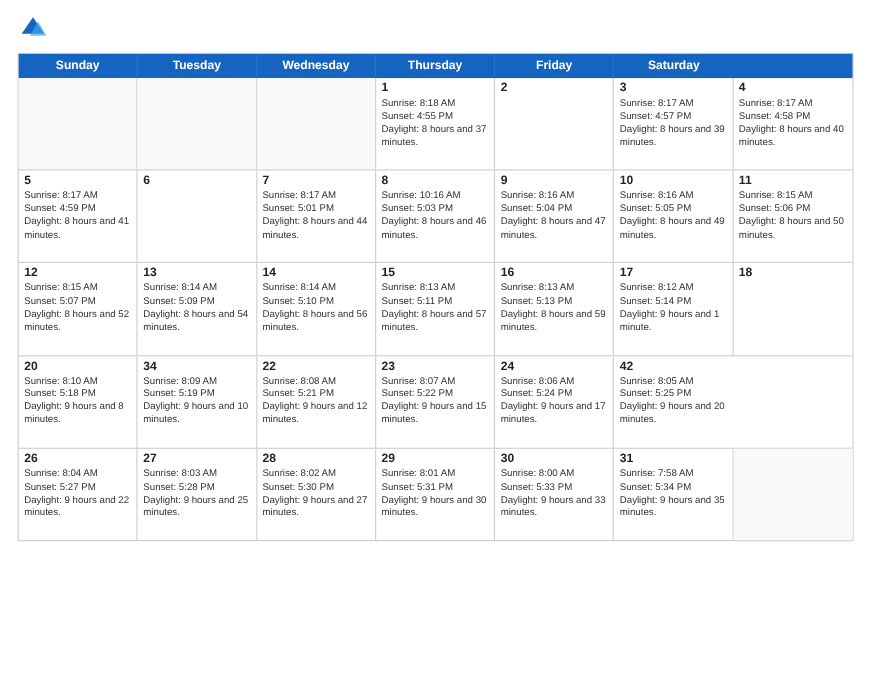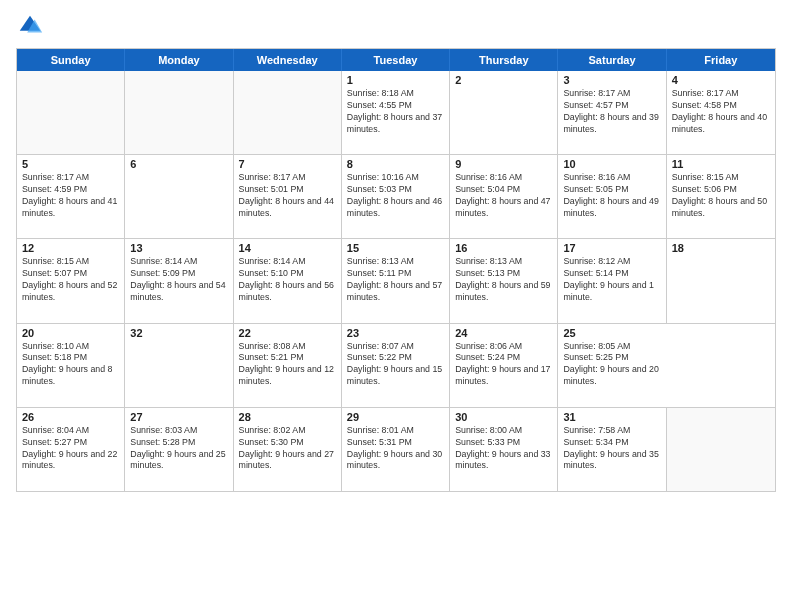--- a/index.html
+++ b/index.html
@@ -128,26 +128,25 @@
     </div>
     <div class="title-block">
       <div class="month-title"></div>
       <div class="location"></div>
     </div>
   </div>
 
   <div class="calendar">
     <div class="cal-header">
     <div class="cal-header-cell">Sunday</div>
-        <div class="cal-header-cell">Monday</div>
+        <div class="cal-header-cell">Tuesday</div>
         <div class="cal-header-cell">Wednesday</div>
-        <div class="cal-header-cell">Tuesday</div>
         <div class="cal-header-cell">Thursday</div>
+        <div class="cal-header-cell">Friday</div>
         <div class="cal-header-cell">Saturday</div>
-        <div class="cal-header-cell">Friday</div>
       </div>
     <div class="cal-body">
     <div class="cal-row">
           <div class="cal-cell empty"></div>
           <div class="cal-cell empty"></div>
           <div class="cal-cell empty"></div>
           <div class="cal-cell">
             <div class="day-num">1</div>
             <div class="cell-info">Sunrise: 8:18 AM
 Sunset: 4:55 PM
@@ -252,42 +251,45 @@
           </div>
         </div>
         <div class="cal-row">
           <div class="cal-cell">
             <div class="day-num">20</div>
             <div class="cell-info">Sunrise: 8:10 AM
 Sunset: 5:18 PM
 Daylight: 9 hours and 8 minutes.</div>
           </div>
           <div class="cal-cell">
-            <div class="day-num">32</div>
+            <div class="day-num">34</div>
+            <div class="cell-info">Sunrise: 8:09 AM
+Sunset: 5:19 PM
+Daylight: 9 hours and 10 minutes.</div>
           </div>
           <div class="cal-cell">
             <div class="day-num">22</div>
             <div class="cell-info">Sunrise: 8:08 AM
 Sunset: 5:21 PM
 Daylight: 9 hours and 12 minutes.</div>
           </div>
           <div class="cal-cell">
             <div class="day-num">23</div>
             <div class="cell-info">Sunrise: 8:07 AM
 Sunset: 5:22 PM
 Daylight: 9 hours and 15 minutes.</div>
           </div>
           <div class="cal-cell">
             <div class="day-num">24</div>
             <div class="cell-info">Sunrise: 8:06 AM
 Sunset: 5:24 PM
 Daylight: 9 hours and 17 minutes.</div>
           </div>
           <div class="cal-cell">
-            <div class="day-num">25</div>
+            <div class="day-num">42</div>
             <div class="cell-info">Sunrise: 8:05 AM
 Sunset: 5:25 PM
 Daylight: 9 hours and 20 minutes.</div>
           </div>
         </div>
         <div class="cal-row">
           <div class="cal-cell">
             <div class="day-num">26</div>
             <div class="cell-info">Sunrise: 8:04 AM
 Sunset: 5:27 PM

